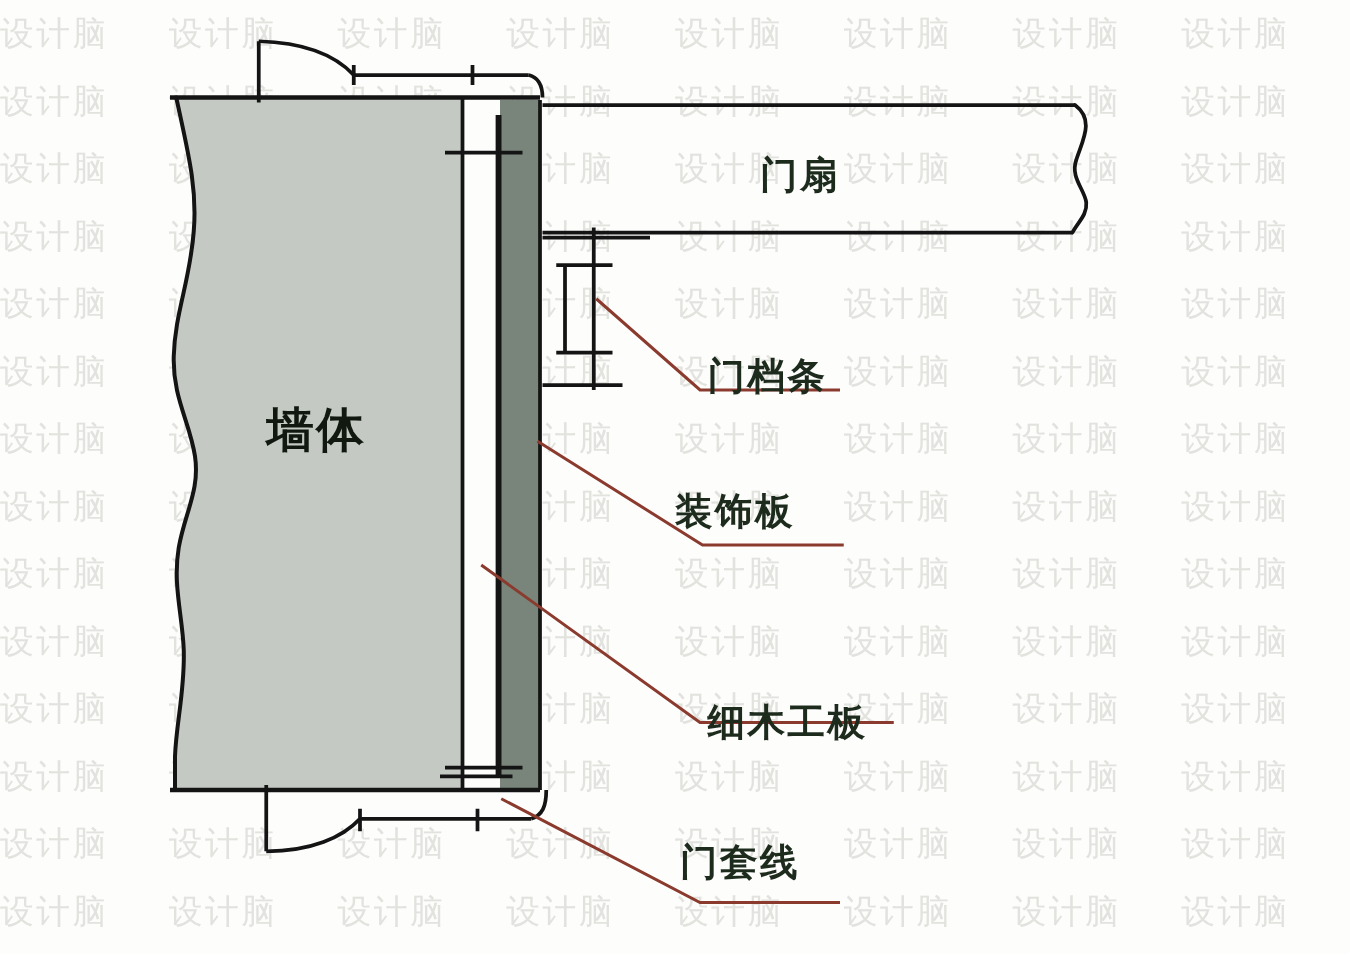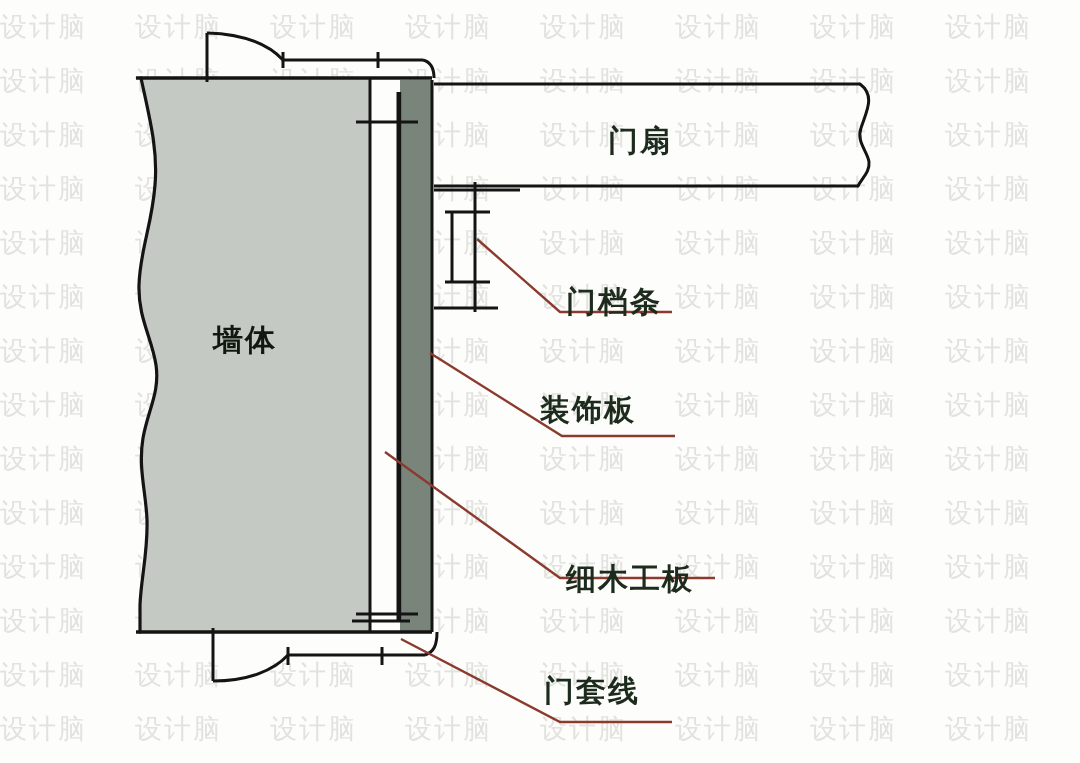--- a/index.html
+++ b/index.html
@@ -55,21 +55,21 @@
     color: #1d2b1d;
     font-family: "DejaVu Sans", sans-serif;
     font-size: 30px;
     font-weight: 700;
     letter-spacing: 2px;
     white-space: nowrap;
     line-height: 1;
   }
   .lbl-wall {
     color: #101810;
-    font-size: 30px;
+    font-size: 38px;
   }
 </style>
 </head>
 <body>
 
 <div id="stage">
 
   <div id="watermark">
       <div class="wm-row">
         <div class="wm-cell">设计脑</div>

